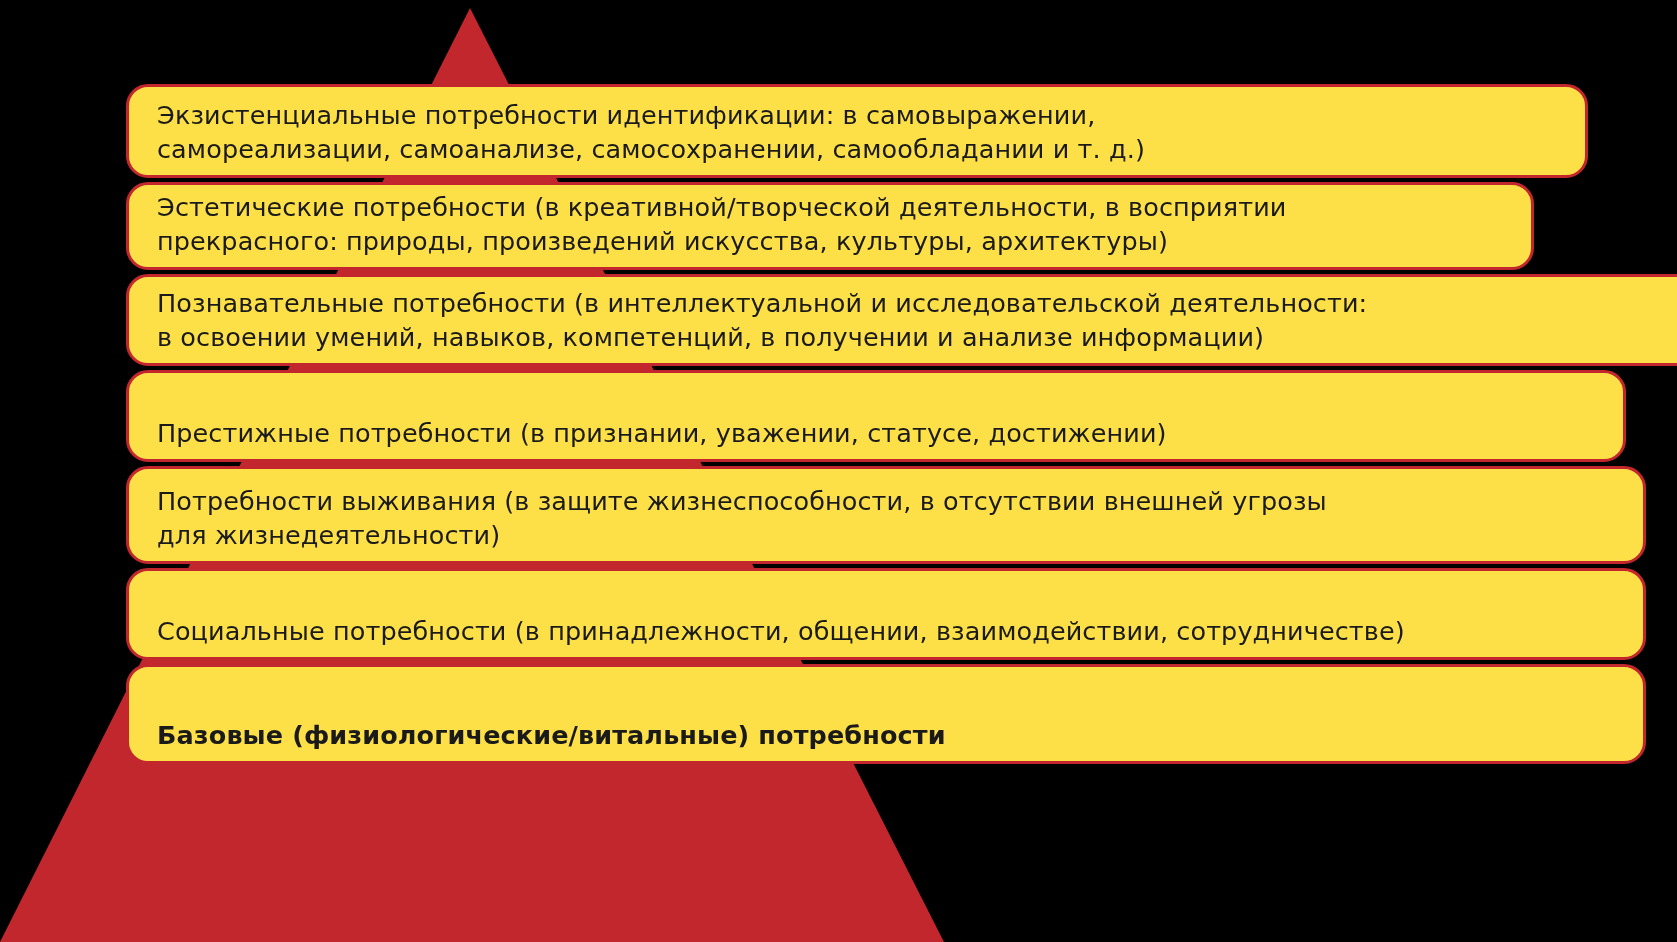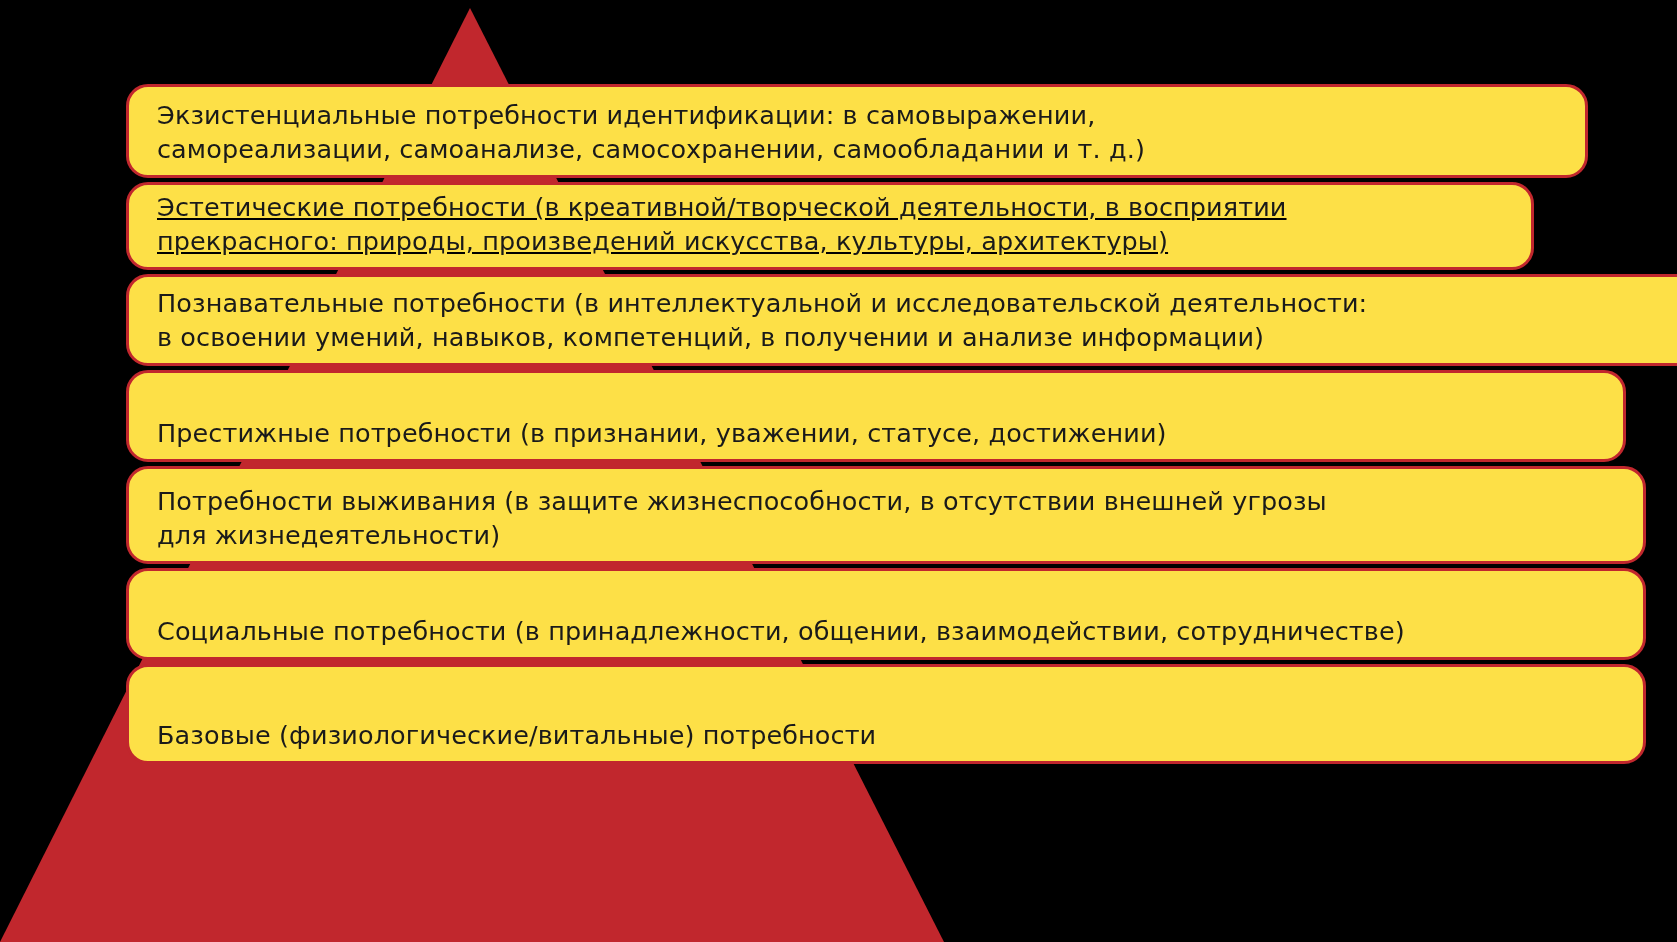--- a/index.html
+++ b/index.html
@@ -58,26 +58,26 @@
   .level-text {
     font-size: 25.5px;
     line-height: 1.36;
     color: #1a1a1a;
     letter-spacing: 0.1px;
     white-space: pre-line;
   }
 
   
   .lvl-0 { width: 1462px; height: 94px; margin-left: 0px; }
-  .lvl-1 { width: 1408px; height: 88px; margin-left: 0px; text-decoration: underline; }
+  .lvl-1 { width: 1408px; height: 88px; margin-left: 0px; }
   .lvl-2 { width: 1624px; height: 92px; margin-left: 0px; }
   .lvl-3 { width: 1500px; height: 92px; margin-left: 0px; }
   .lvl-4 { width: 1520px; height: 92px; margin-left: 0px; }
   .lvl-5 { width: 1520px; height: 98px; margin-left: 0px; }
-  .lvl-6 { width: 1520px; height: 100px; margin-left: 0px; }
+  .lvl-6 { width: 1520px; height: 100px; margin-left: 0px; font-weight: bold; }
 </style>
 </head>
 <body>
 
 <div id="diagram">
 
   <svg class="pyramid" viewBox="0 0 1677 942" preserveAspectRatio="none">
     <polygon points="470,8 944,942 0,942" fill="#c1272d"></polygon>
   </svg>
 

